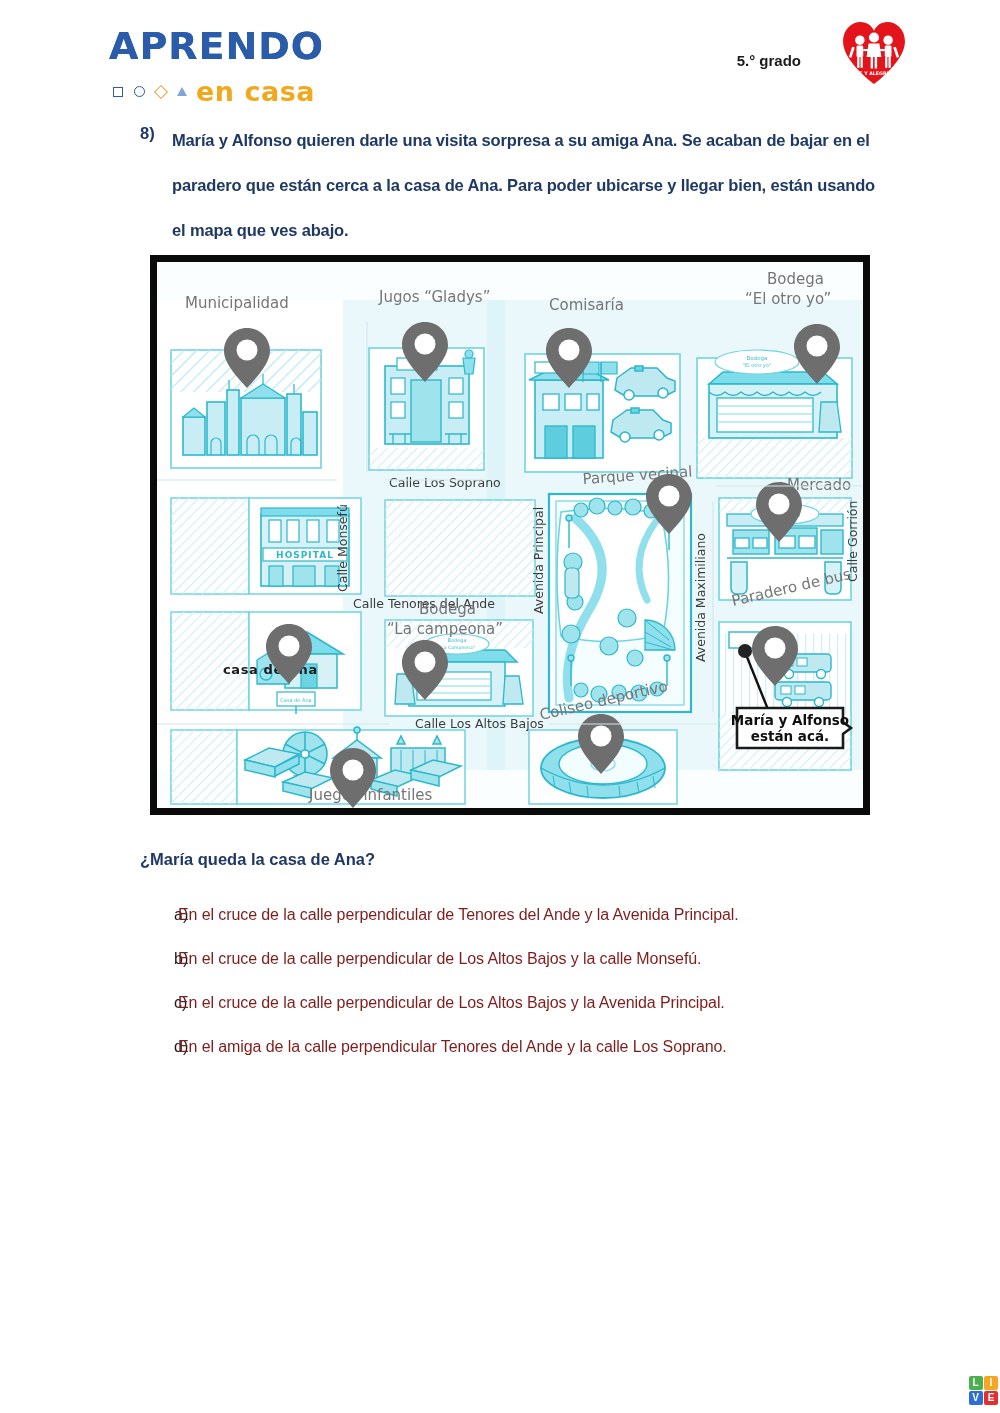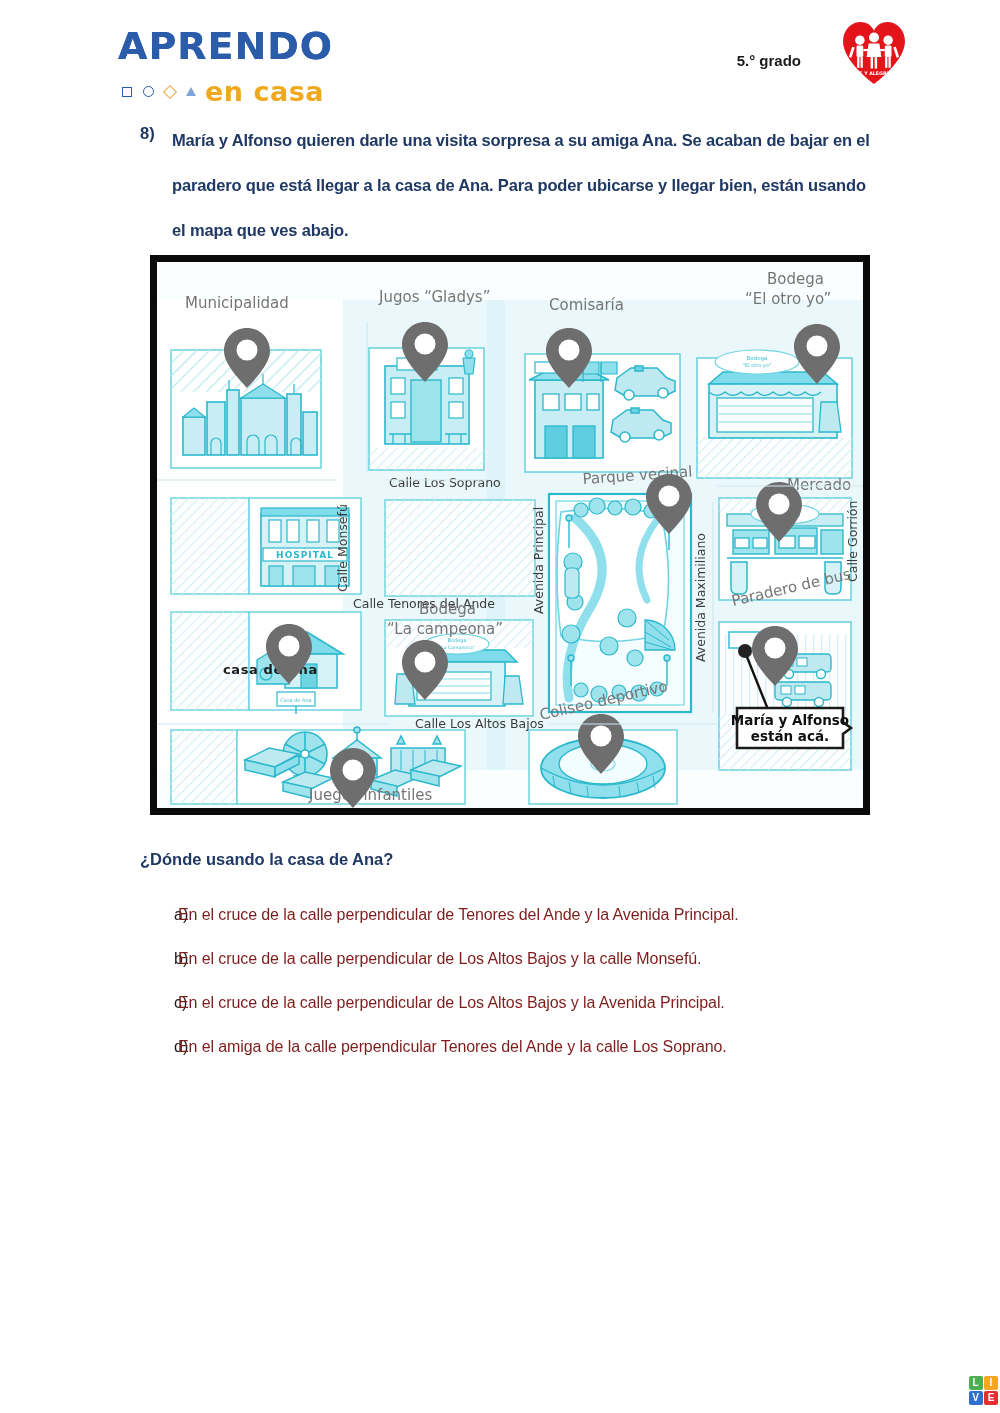--- a/index.html
+++ b/index.html
@@ -19,21 +19,21 @@
 
   
   .header {
     position: absolute;
     top: 0; left: 0;
     width: 1000px;
     height: 112px;
   }
   .brand-logo {
     position: absolute;
-    left: 118px;
+    left: 109px;
     top: 26px;
     width: 220px;
     height: 78px;
   }
   .brand-word {
     font-family: "DejaVu Sans", sans-serif;
     font-weight: bold;
     font-size: 38px;
     letter-spacing: 1px;
     color: #2a5caa;
@@ -268,21 +268,21 @@
         <rect x="34" y="43" width="32" height="3.2"></rect>
       </g>
       <text x="50" y="81" font-family="DejaVu Sans, sans-serif" font-size="7" font-weight="bold" fill="#ffffff" text-anchor="middle">FE Y ALEGRIA</text>
     </svg>
   </div>
 </div>
 
 <div class="question-block">
   <div class="q-row">
     <div class="q-number">8)</div>
-    <div class="q-text">María y Alfonso quieren darle una visita sorpresa a su amiga Ana. Se acaban de bajar en el paradero que está llegar a la casa de Ana. Para poder ubicarse y llegar bien, están usando el mapa que ves abajo.</div>
+    <div class="q-text">María y Alfonso quieren darle una visita sorpresa a su amiga Ana. Se acaban de bajar en el paradero que están cerca a la casa de Ana. Para poder ubicarse y llegar bien, están usando el mapa que ves abajo.</div>
   </div>
 </div>
 
 <div class="map-frame">
   <div class="map-inner">
     <svg class="map-svg" viewBox="0 0 706 546" width="706" height="546">
       <defs>
         <pattern id="hatch" width="9" height="9" patternTransform="rotate(45)" patternUnits="userSpaceOnUse">
           <line x1="0" y1="0" x2="0" y2="9" stroke="#bfe9f0" stroke-width="2.6"></line>
         </pattern>
@@ -675,21 +675,21 @@
         <line x1="0" y1="462" x2="232" y2="462"></line>
         <line x1="392" y1="462" x2="560" y2="462"></line>
         <line x1="210" y1="60" x2="210" y2="210"></line>
         <line x1="556" y1="240" x2="556" y2="450"></line>
       </g>
     </svg>
   </div>
 </div>
 
 <div class="answers">
-  <div class="answers-title">¿Dónde usando la casa de Ana?</div>
+  <div class="answers-title">¿María queda la casa de Ana?</div>
 
   <div class="opt-row">
     <div class="opt-letter">a)</div>
     <div class="opt-text">En el cruce de la calle perpendicular de Tenores del Ande y la Avenida Principal.</div>
   </div>
 
   <div class="opt-row">
     <div class="opt-letter">b)</div>
     <div class="opt-text">En el cruce de la calle perpendicular de Los Altos Bajos y la calle Monsefú.</div>
   </div>

